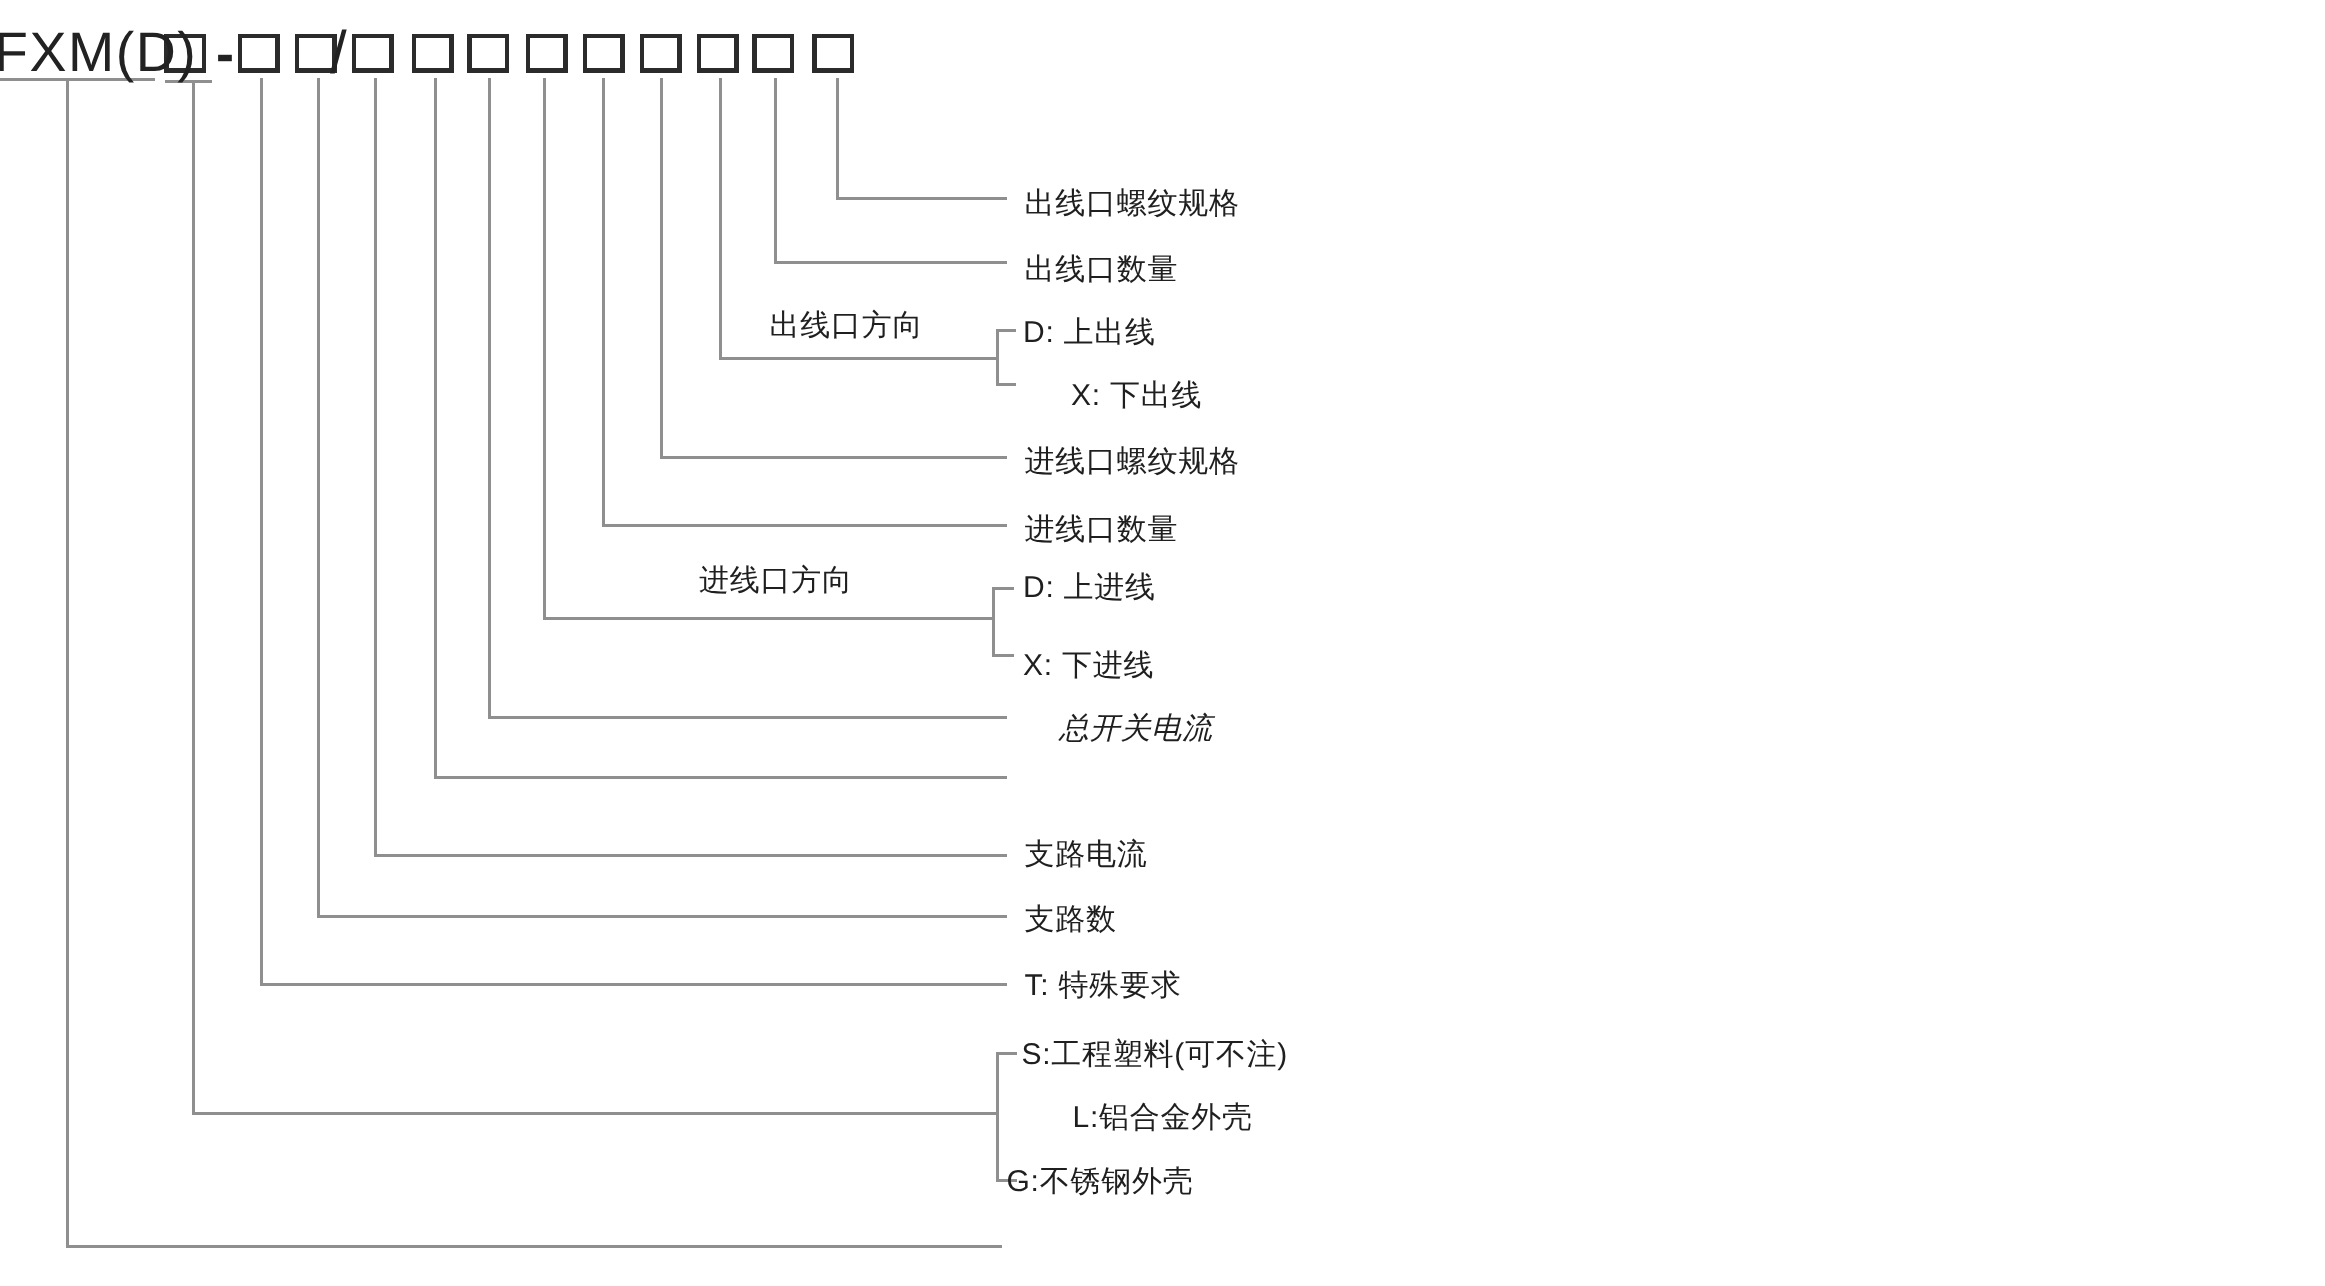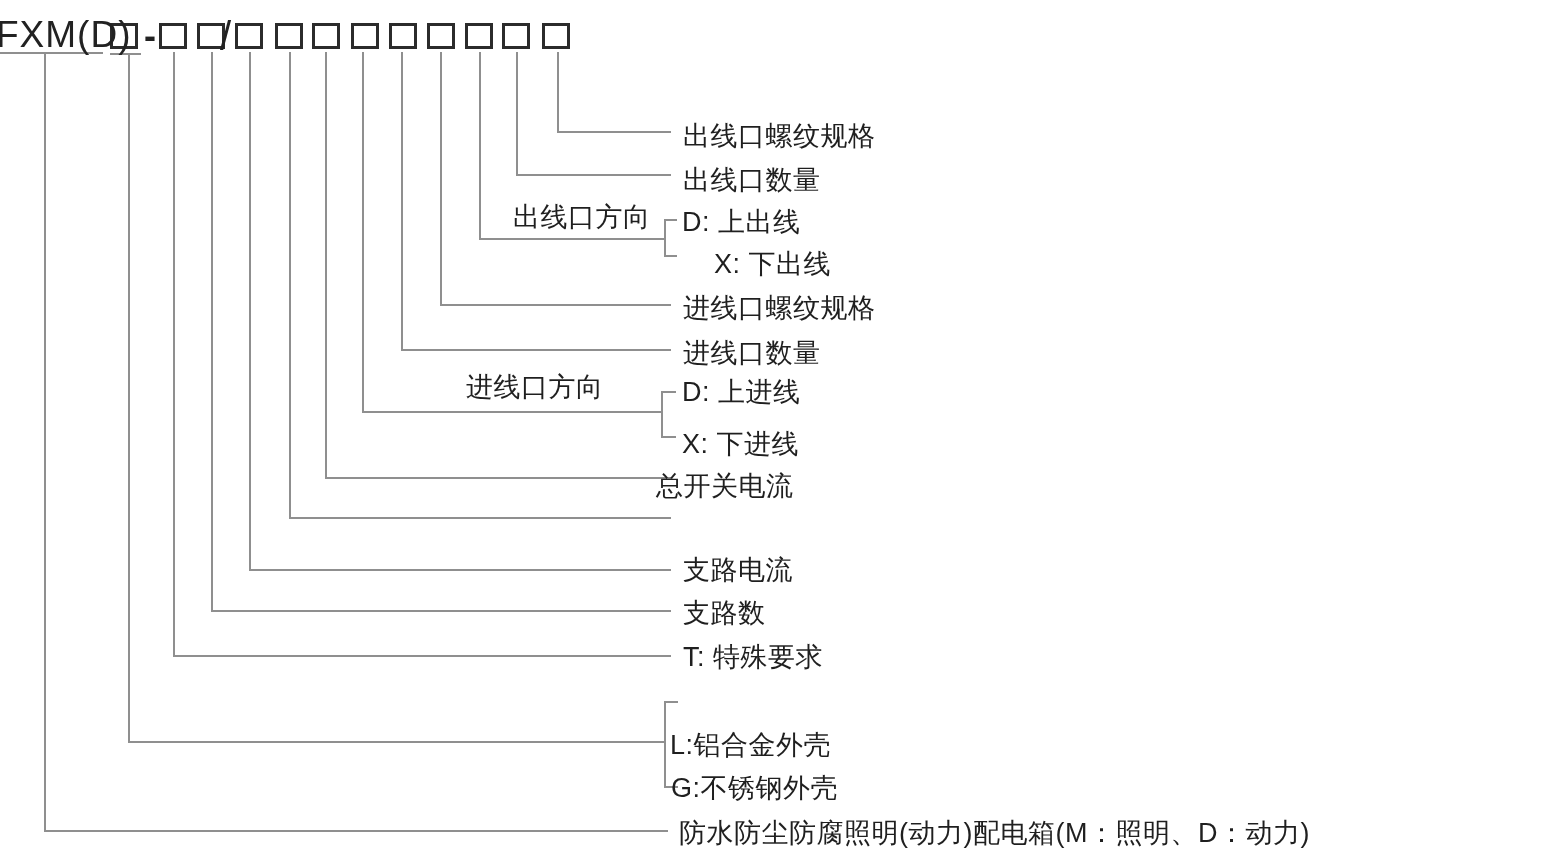--- a/index.html
+++ b/index.html
@@ -18,21 +18,21 @@
     color: #1f1f1f;
     background: #ffffff;
   }
   .wires {
     position: absolute;
     left: 0;
     top: 0;
   }
   .lbl {
     position: absolute;
-    font-size: 27px;
+    font-size: 20px;
     line-height: 1;
     white-space: nowrap;
     transform: translateY(-50%);
     color: #1f1f1f;
     letter-spacing: 0.5px;
   }
   .model-prefix {
     position: absolute;
     left: -4px;
     top: 35px;
@@ -106,21 +106,21 @@
   <div class="lbl" style="left:683px; top:136px;">出线口螺纹规格</div>
   <div class="lbl" style="left:683px; top:180px;">出线口数量</div>
   <div class="lbl" style="left:513px; top:217px;">出线口方向</div>
   <div class="lbl" style="left:682px; top:222px;">D: 上出线</div>
   <div class="lbl" style="left:682px; top:264px;margin-left:32px;">X: 下出线</div>
   <div class="lbl" style="left:683px; top:308px;">进线口螺纹规格</div>
   <div class="lbl" style="left:683px; top:353px;">进线口数量</div>
   <div class="lbl" style="left:466px; top:387px;">进线口方向</div>
   <div class="lbl" style="left:682px; top:392px;">D: 上进线</div>
   <div class="lbl" style="left:682px; top:444px;">X: 下进线</div>
-  <div class="lbl" style="left:656px; top:486px;">总开关电流</div>
+  <div class="lbl" style="left:706px; top:486px;font-style:italic;">总开关电流</div>
   <div class="lbl" style="left:683px; top:570px;">支路电流</div>
   <div class="lbl" style="left:683px; top:613px;">支路数</div>
   <div class="lbl" style="left:683px; top:657px;">T: 特殊要求</div>
-  <div class="lbl" style="left:670px; top:745px;">L:铝合金外壳</div>
+  <div class="lbl" style="left:681px; top:703px;">S:工程塑料(可不注)</div>
+  <div class="lbl" style="left:715px; top:745px;">L:铝合金外壳</div>
   <div class="lbl" style="left:671px; top:788px;text-align:center;">G:不锈钢外壳</div>
-  <div class="lbl" style="left:679px; top:833px;">防水防尘防腐照明(动力)配电箱(M：照明、D：动力)</div>
 
 </div>
 
 </body></html>

